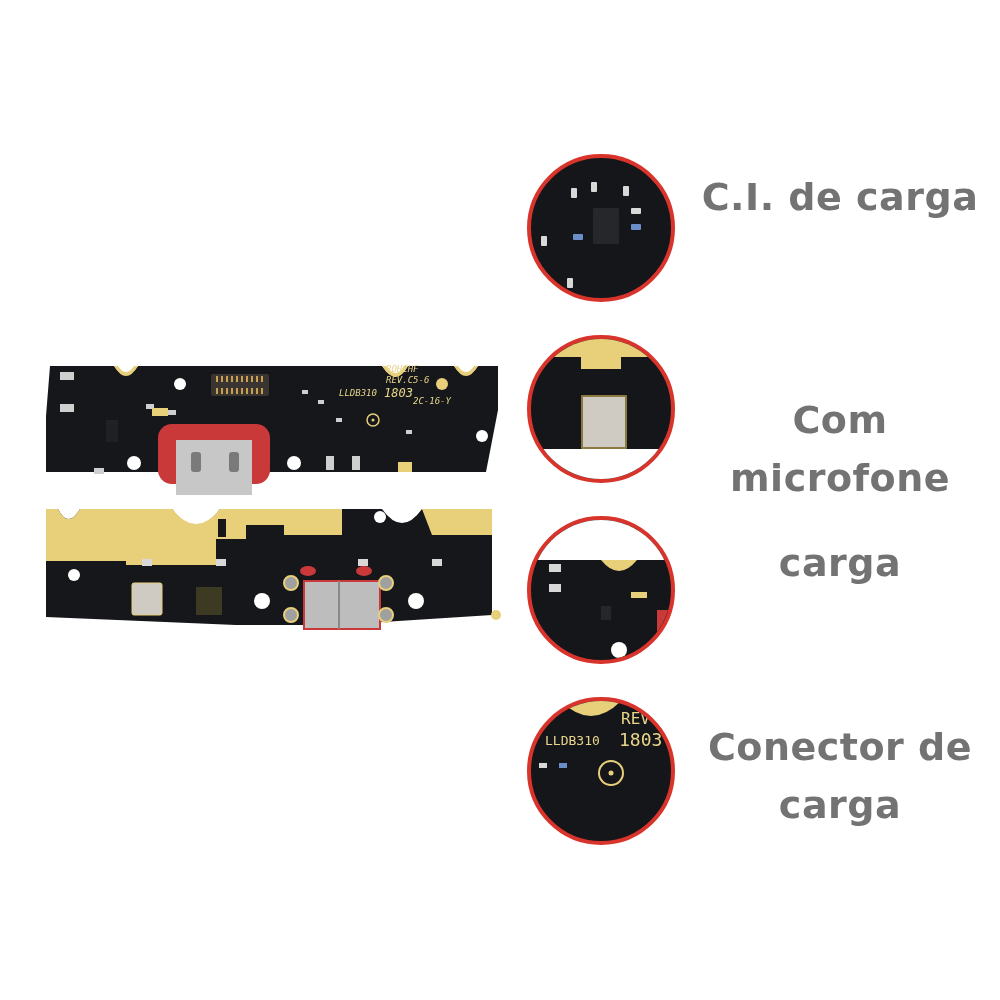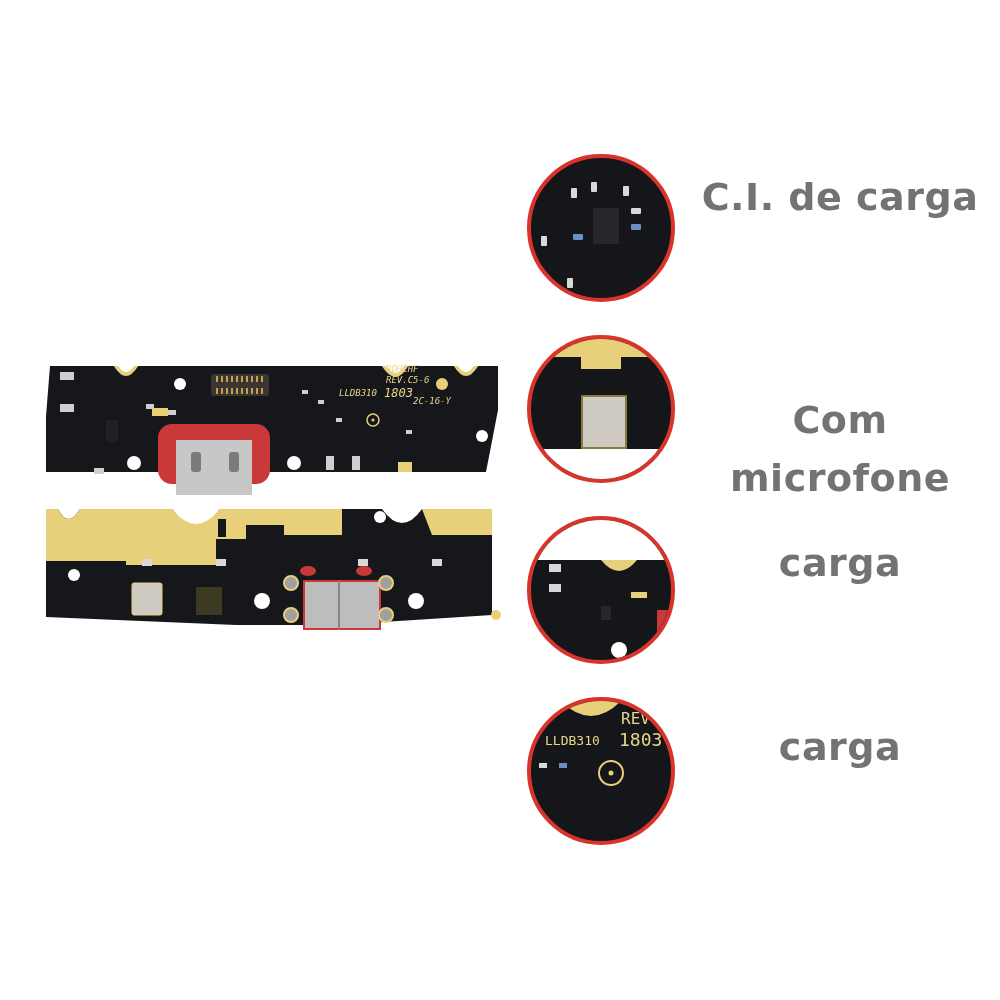--- a/index.html
+++ b/index.html
@@ -161,14 +161,15 @@
   <div>C.I. de carga</div>
 </div>
 <div class="label" style="top:351px;margin-top:40px;">
   <div>Com</div>
   <div>microfone</div>
 </div>
 <div class="label" style="top:534px;">
   <div>carga</div>
 </div>
 <div class="label" style="top:718px;">
+  <div>Conector de</div>
   <div>carga</div>
 </div>
 
 </body></html>

